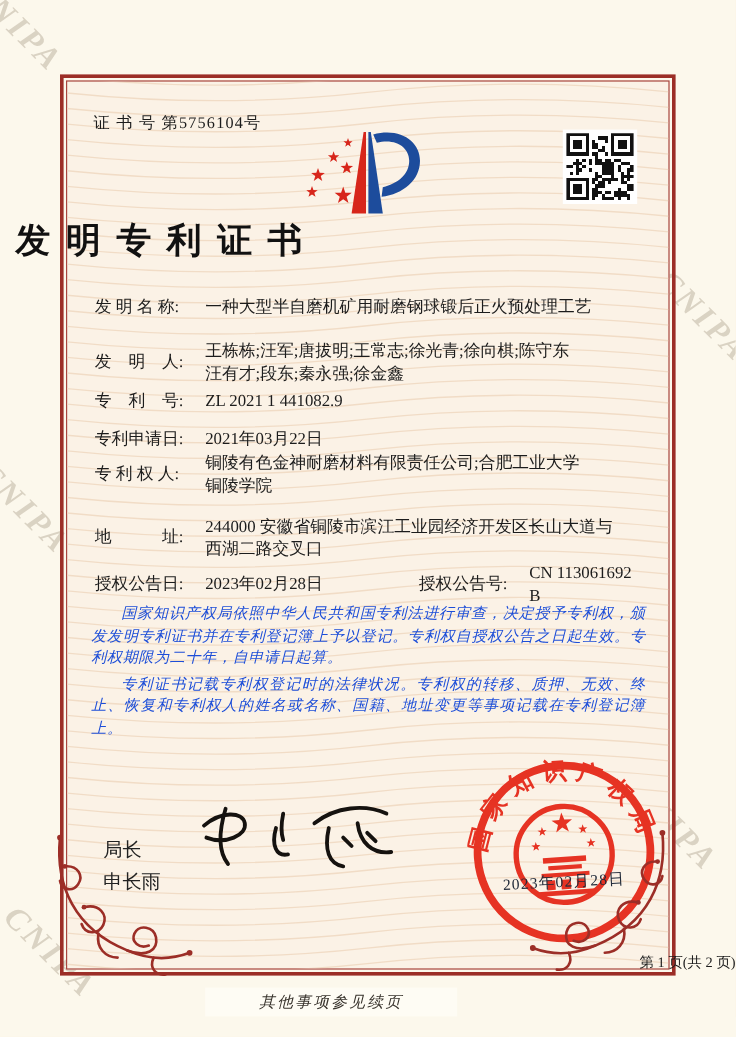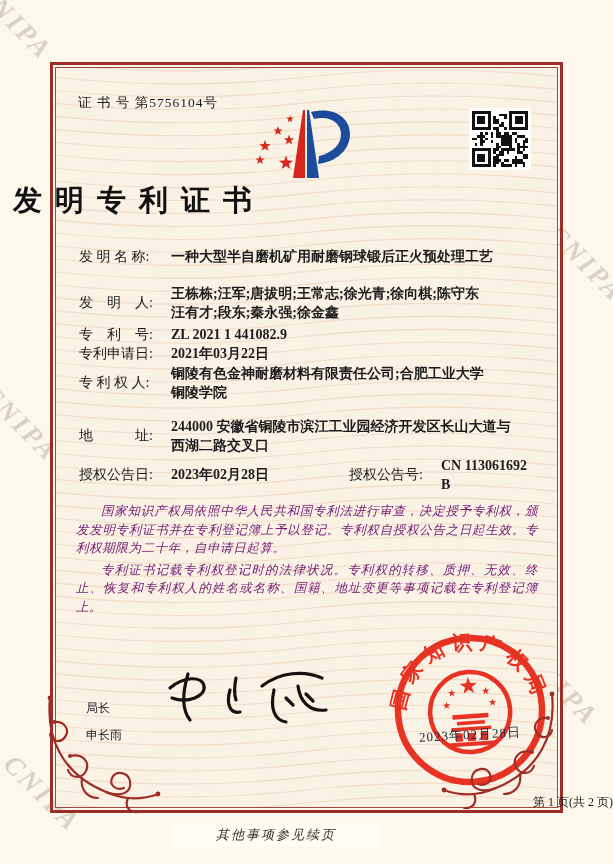--- a/index.html
+++ b/index.html
@@ -49,34 +49,34 @@
   .logo{position:absolute;left:248px;top:106px;}
   .title{
     position:absolute;left:0;right:0;top:181px;text-align:left;
     font-size:29px;font-weight:bold;letter-spacing:13px;text-indent:13px;
     color:#111;
   }
   .qr{position:absolute;left:469px;top:108px;width:56px;height:56px;background:#fff;padding:3px;}
   .fields{position:absolute;left:79px;top:247px;width:452px;font-size:14px;}
   .frow{display:flex;align-items:center;line-height:19.5px;}
   .flabel{width:92px;flex:0 0 92px;white-space:nowrap;}
-  .fvalue{white-space:pre-line;font-weight:bold;}
-  .mb17{margin-bottom:17px;} .mb2{margin-bottom:2px;} .mb13{}
+  .fvalue{white-space:pre-line;}
+  .mb17{margin-bottom:17px;} .mb2{margin-bottom:2px;} .mb13{margin-bottom:13px;}
   .mb18{} .mb1{margin-bottom:14px;} .mb0{margin-bottom:0;}
   .fvalue-fixed{width:178px;flex:0 0 178px;}
   .paragraphs{
     position:absolute;left:76px;top:502px;width:462px;
     font-size:12.5px;font-style:italic;line-height:18.5px;
-    letter-spacing:0.6px;color:#701a75;
+    letter-spacing:0.6px;color:#1d4ed8;
   }
   .paragraphs p{margin:0 0 3px 0;text-indent:2em;text-align:justify;}
   .officer{
     position:absolute;left:86px;top:695px;
     font-family:"Liberation Sans","DejaVu Sans",sans-serif;
-    font-size:12px;line-height:27px;color:#222;
+    font-size:16px;line-height:27px;color:#222;
   }
   .signature{position:absolute;left:158px;top:664px;}
   .seal{position:absolute;left:390px;top:630px;width:160px;height:160px;
     transform:rotate(-4deg);mix-blend-mode:multiply;opacity:0.96;}
   .seal-date{
     position:absolute;left:390px;top:726px;width:160px;text-align:center;
     font-size:13px;color:#222b3a;letter-spacing:1px;transform:rotate(-3deg);
     font-family:"Liberation Serif","DejaVu Serif",serif;z-index:7;
   }
   .page-info{position:absolute;left:0;right:0;top:794px;text-align:right;font-size:12px;}

